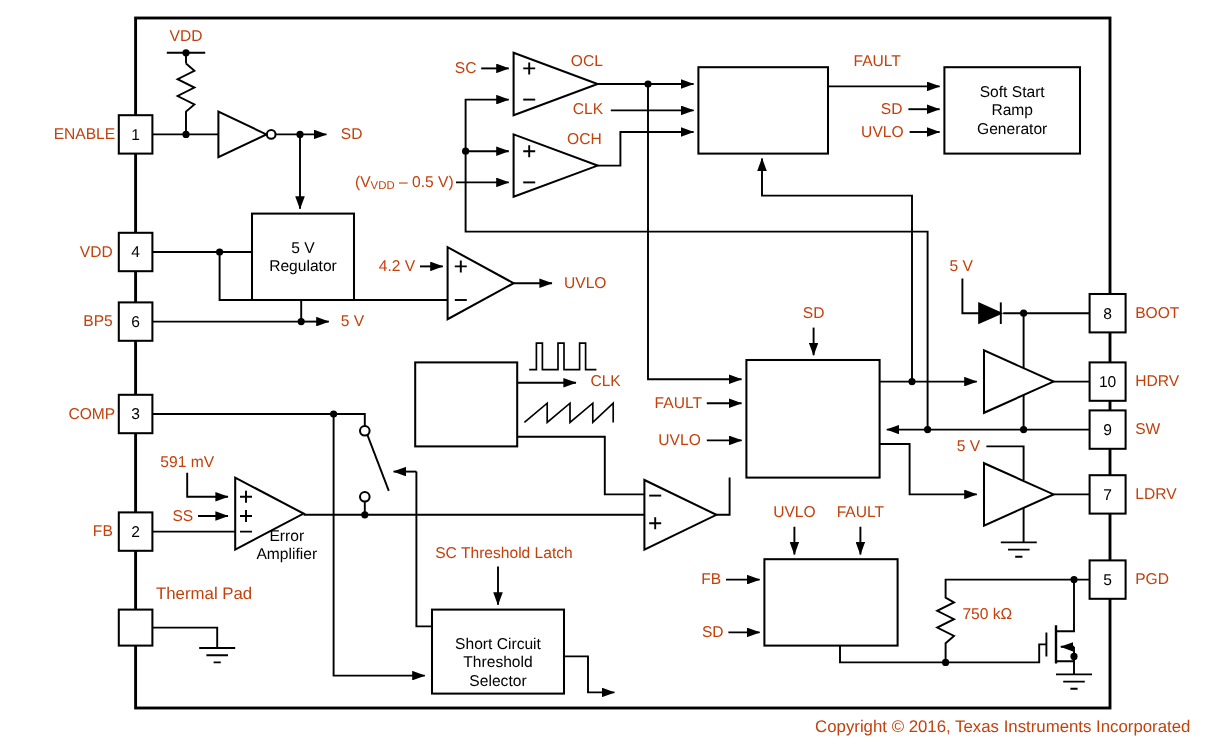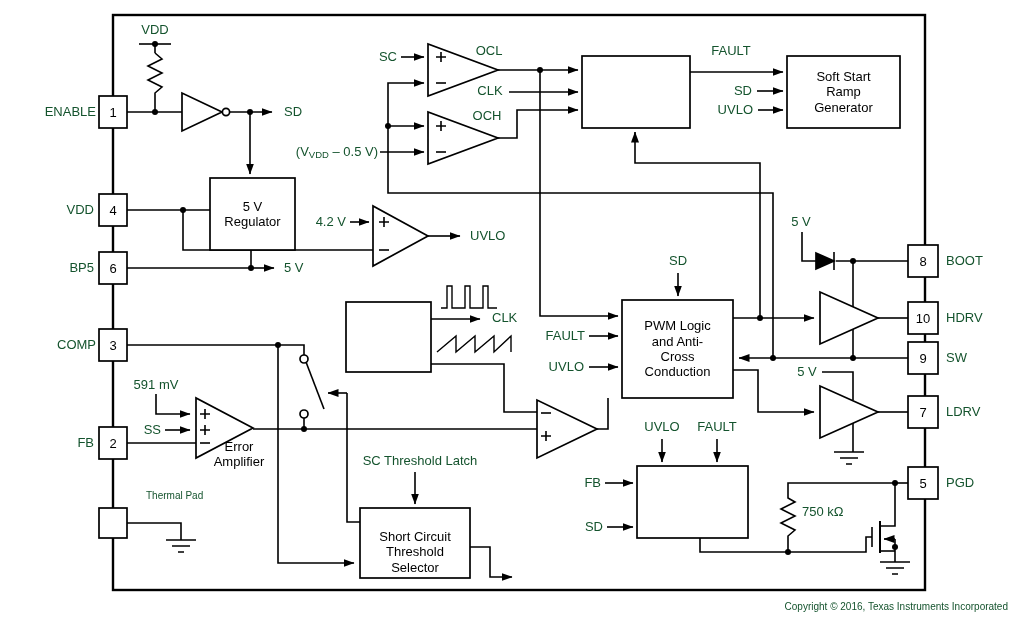--- a/index.html
+++ b/index.html
@@ -1,27 +1,27 @@
 <!DOCTYPE html>
 <html><head>
 <meta charset="utf-8">
 <style>
   html,body{margin:0;padding:0;background:#fff;}
   #stage{position:relative;width:1023px;height:626px;background:#ffffff;overflow:hidden;
          font-family:"Liberation Sans",sans-serif;color:#000;}
   #schematic{position:absolute;left:0;top:0;}
-  .lbl{position:absolute;font-size:13px;line-height:1.1;white-space:nowrap;color:#14532d;text-align:center;}
+  .lbl{position:absolute;font-size:13px;line-height:1.1;white-space:nowrap;color:#c2410c;text-align:center;}
   .c{transform:translate(-50%,-50%);}
   .r{transform:translate(-100%,-50%);}
   .l{transform:translateY(-50%);}
   .blocklbl{position:absolute;display:flex;align-items:center;justify-content:center;
             text-align:center;font-size:13px;line-height:1.18;color:#000;}
   .pin-num{position:absolute;font-size:13px;transform:translate(-50%,-50%);color:#000;}
   .sub{font-size:9.5px;vertical-align:-2px;}
-  .big{font-size:10px;margin-left:16px;}
+  .big{font-size:14px;}
 </style>
 </head>
 <body>
 
 <div id="stage">
 
 <svg id="schematic" width="1023" height="626" viewBox="0 0 1023 626">
   <defs>
     <marker id="ah" viewBox="0 0 11 8" refX="10.5" refY="4" markerWidth="11" markerHeight="8" markerUnits="userSpaceOnUse" orient="auto">
       <path d="M0,0 L11,4 L0,8 Z" fill="#000"></path>
@@ -221,21 +221,20 @@
 <div class="pin-num" style="left:923px;top:412px">7</div>
 <div class="pin-num" style="left:923px;top:483px">5</div>
 <div class="lbl l" style="left:946px;top:261px">BOOT</div>
 <div class="lbl l" style="left:946px;top:318px">HDRV</div>
 <div class="lbl l" style="left:946px;top:358px">SW</div>
 <div class="lbl l" style="left:946px;top:412px">LDRV</div>
 <div class="lbl l" style="left:946px;top:483px">PGD</div>
 
 <div class="blocklbl" style="left:217px;top:178px;width:71px;height:72px">5 V Regulator</div>
 <div class="blocklbl" style="left:807px;top:56px;width:73px;height:72px">Soft Start Ramp Generator</div>
-<div class="blocklbl" style="left:635px;top:300px;width:85px;height:98px">PWM Logic and Anti-Cross Conduction</div>
 <div class="blocklbl" style="left:372px;top:508px;width:86px;height:88px">Short Circuit Threshold Selector</div>
 <div class="blocklbl" style="left:207px;top:433px;width:64px;height:42px">Error Amplifier</div>
 
 <div class="lbl c" style="left:155px;top:30px">VDD</div>
 <div class="lbl l" style="left:284px;top:112px">SD</div>
 <div class="lbl r" style="left:397px;top:57px">SC</div>
 <div class="lbl c" style="left:489px;top:51px">OCL</div>
 <div class="lbl c" style="left:490px;top:91px">CLK</div>
 <div class="lbl c" style="left:487px;top:116px">OCH</div>
 <div class="lbl r" style="left:378px;top:153px"><span>(V</span><span class="sub">VDD</span><span> – 0.5 V)</span></div>

